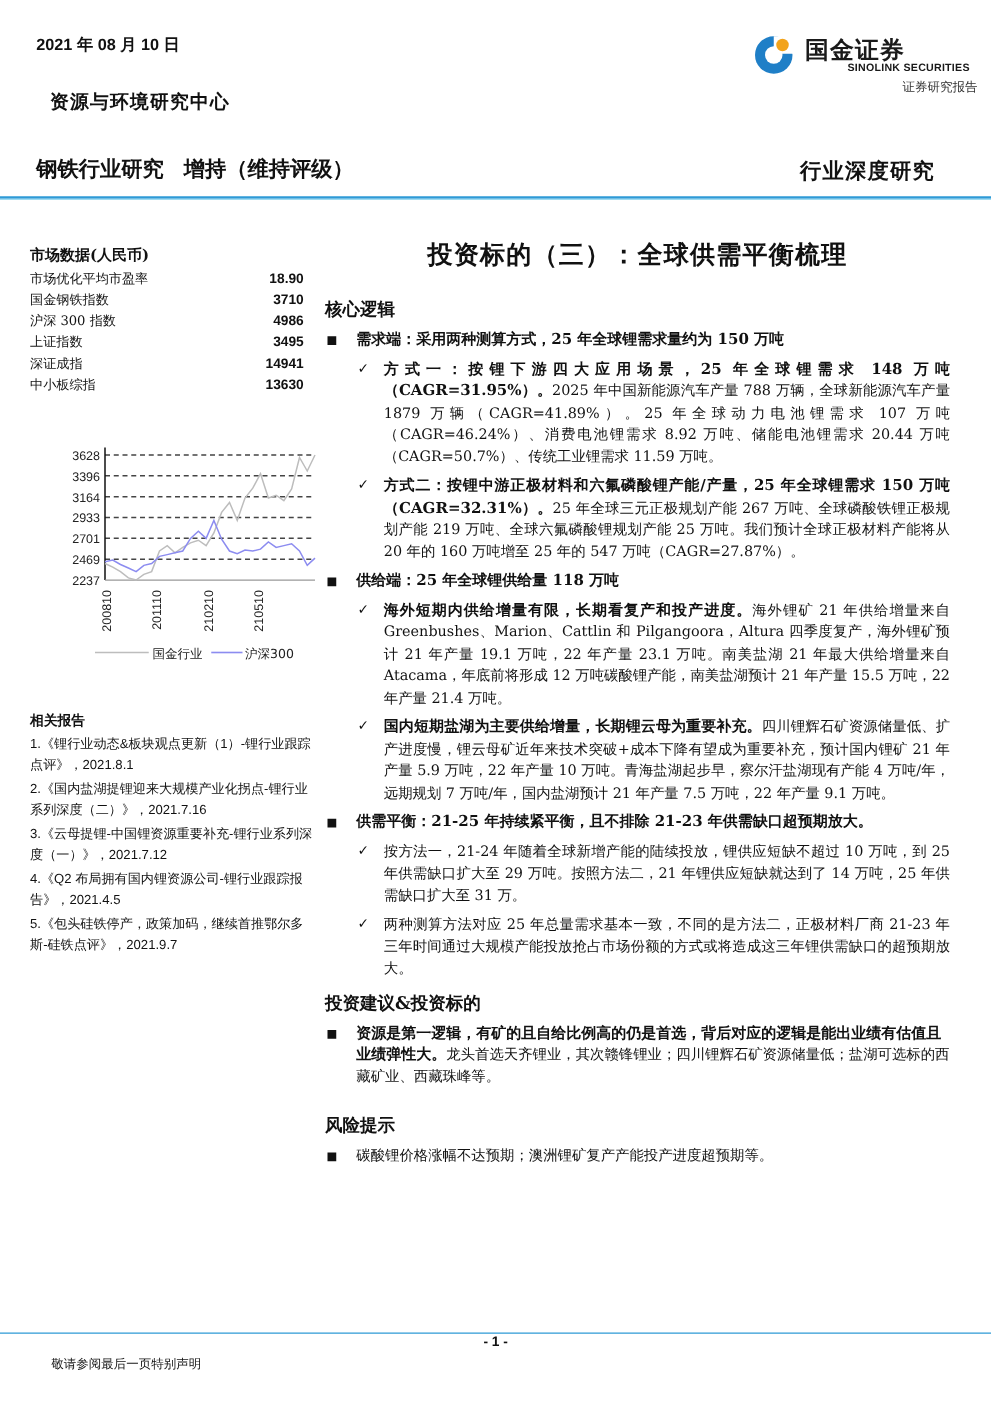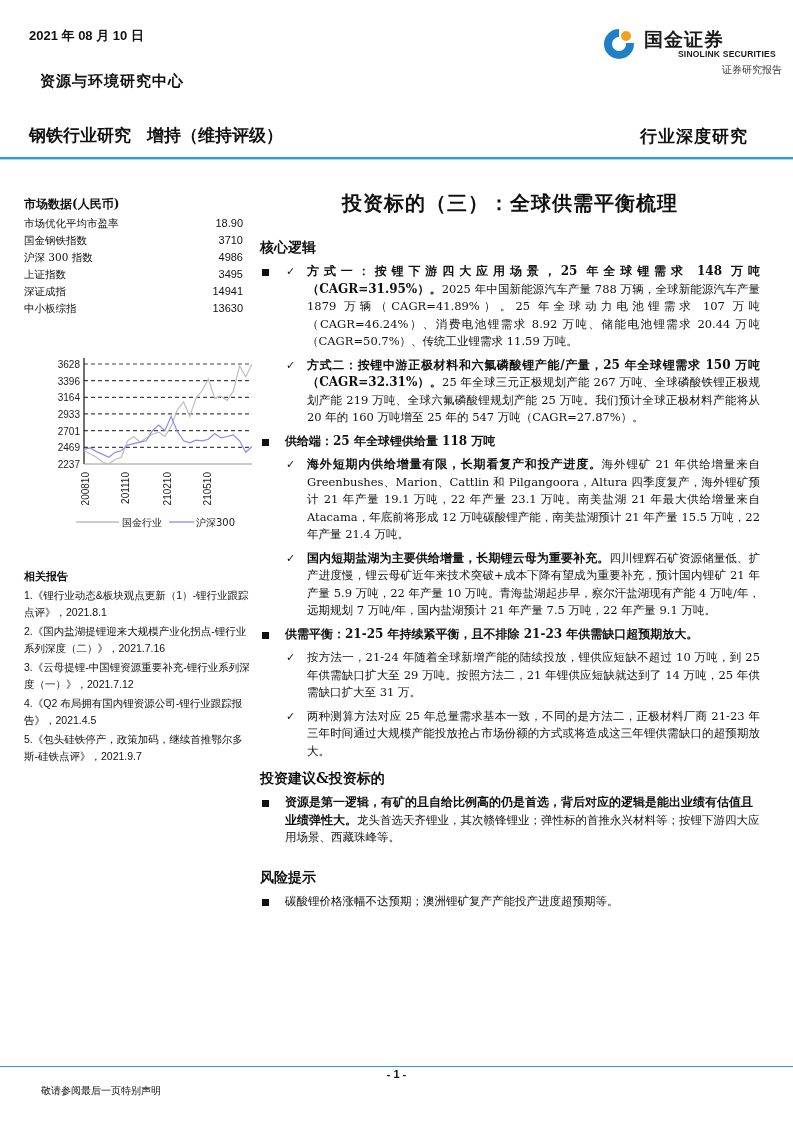--- a/index.html
+++ b/index.html
@@ -19,21 +19,21 @@
   .logo-sub { position:absolute; left:120px; top:38px; font-size:10px; color:#333; font-family:"DejaVu Serif",serif; white-space:nowrap; }
 
   .top-rule { position:absolute; left:0; top:157px; width:793px; height:2px; background:#2e9ad6; }
   .top-rule2 { position:absolute; left:0; top:159px; width:793px; height:1px; background:#9fdcf2; }
 
   
   .sidebar { position:absolute; left:24px; top:196px; width:222px; }
   .market-title { font-size:12px; font-weight:bold; font-family:"DejaVu Serif",serif; margin-bottom:2px; }
   .market-row { display:flex; justify-content:space-between; font-size:11px; height:17px; line-height:17px; }
   .market-row .lbl { font-family:"DejaVu Serif",serif; font-size:10.5px; }
-  .market-row .val { padding-right:3px; }
+  .market-row .val { padding-right:3px;font-weight:bold; }
 
   .chart-box { position:absolute; left:0px; top:130px; width:240px; height:210px; }
   .chart-box svg { display:block; }
 
   .related { position:absolute; left:24px; top:569px; width:228px; }
   .related-title { font-size:11px; font-weight:bold; font-family:"DejaVu Serif",serif; margin-bottom:3px; }
   .related-item { font-size:10.5px; line-height:16.5px; margin-bottom:3px; color:#111; }
 
   
   .main { position:absolute; left:260px; top:190px; width:500px; }
@@ -146,20 +146,21 @@
       <div class="related-item">5.《包头硅铁停产，政策加码，继续首推鄂尔多斯-硅铁点评》，2021.9.7</div>
     </div>
 </div>
 
 <div class="main">
   <div class="doc-title">投资标的（三）：全球供需平衡梳理</div>
   <div class="section-h" style="margin-top:22px">核心逻辑</div>
 
   <div class="bullet">
     <span class="sq"></span>
+    <b>需求端：采用两种测算方式，25 年全球锂需求量约为 150 万吨</b>
   </div>
   <div id="demand-items">
       <div class="check"><span class="ck">✓</span><span class="bold">方式一：按锂下游四大应用场景，25 年全球锂需求 148 万吨（CAGR=31.95%）。</span><span class="txt">2025 年中国新能源汽车产量 788 万辆，全球新能源汽车产量 1879 万辆（CAGR=41.89%）。25 年全球动力电池锂需求 107 万吨（CAGR=46.24%）、消费电池锂需求 8.92 万吨、储能电池锂需求 20.44 万吨（CAGR=50.7%）、传统工业锂需求 11.59 万吨。</span></div>
       <div class="check"><span class="ck">✓</span><span class="bold">方式二：按锂中游正极材料和六氟磷酸锂产能/产量，25 年全球锂需求 150 万吨（CAGR=32.31%）。</span><span class="txt">25 年全球三元正极规划产能 267 万吨、全球磷酸铁锂正极规划产能 219 万吨、全球六氟磷酸锂规划产能 25 万吨。我们预计全球正极材料产能将从 20 年的 160 万吨增至 25 年的 547 万吨（CAGR=27.87%）。</span></div>
     </div>
 
   <div class="bullet">
     <span class="sq"></span>
     <b>供给端：25 年全球锂供给量 118 万吨</b>
   </div>
@@ -173,21 +174,21 @@
     <b>供需平衡：21-25 年持续紧平衡，且不排除 21-23 年供需缺口超预期放大。</b>
   </div>
   <div id="balance-items">
       <div class="check"><span class="ck">✓</span><span class="txt">按方法一，21-24 年随着全球新增产能的陆续投放，锂供应短缺不超过 10 万吨，到 25 年供需缺口扩大至 29 万吨。按照方法二，21 年锂供应短缺就达到了 14 万吨，25 年供需缺口扩大至 31 万。</span></div>
       <div class="check"><span class="ck">✓</span><span class="txt">两种测算方法对应 25 年总量需求基本一致，不同的是方法二，正极材料厂商 21-23 年三年时间通过大规模产能投放抢占市场份额的方式或将造成这三年锂供需缺口的超预期放大。</span></div>
     </div>
 
   <div class="section-h" style="margin-top:10px">投资建议&amp;投资标的</div>
   <div class="bullet">
     <span class="sq"></span>
-    <b>资源是第一逻辑，有矿的且自给比例高的仍是首选，背后对应的逻辑是能出业绩有估值且业绩弹性大。</b><span style="font-family:'DejaVu Serif',serif;font-size:11.5px">龙头首选天齐锂业，其次赣锋锂业；弹性标的首推永兴材料等；按锂下游四大应用场景、西藏珠峰等。</span>
+    <b>资源是第一逻辑，有矿的且自给比例高的仍是首选，背后对应的逻辑是能出业绩有估值且业绩弹性大。</b><span style="font-family:'DejaVu Serif',serif;font-size:11.5px">龙头首选天齐锂业，其次赣锋锂业；四川锂辉石矿资源储量低；盐湖可选标的西藏矿业、西藏珠峰等。</span>
   </div>
 
   <div class="section-h" style="margin-top:22px">风险提示</div>
   <div class="bullet">
     <span class="sq"></span>
     <span style="font-family:'DejaVu Serif',serif;font-size:11.5px">碳酸锂价格涨幅不达预期；澳洲锂矿复产产能投产进度超预期等。</span>
   </div>
 </div>
 
 <div class="bottom-rule"></div>

